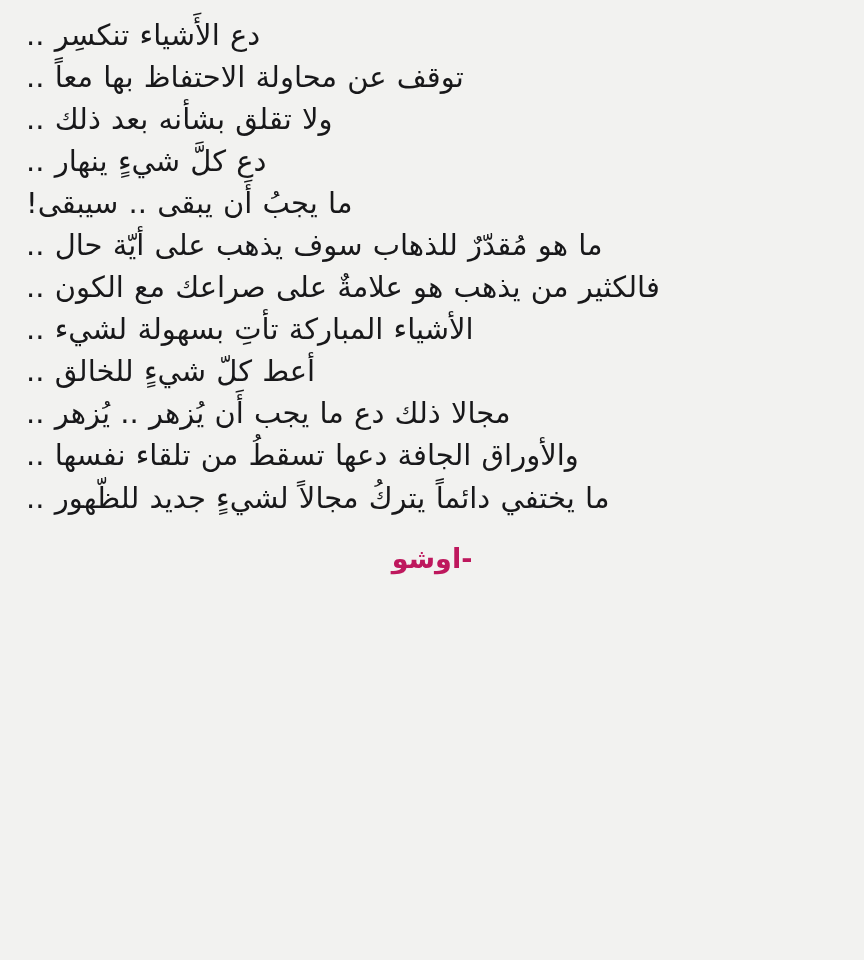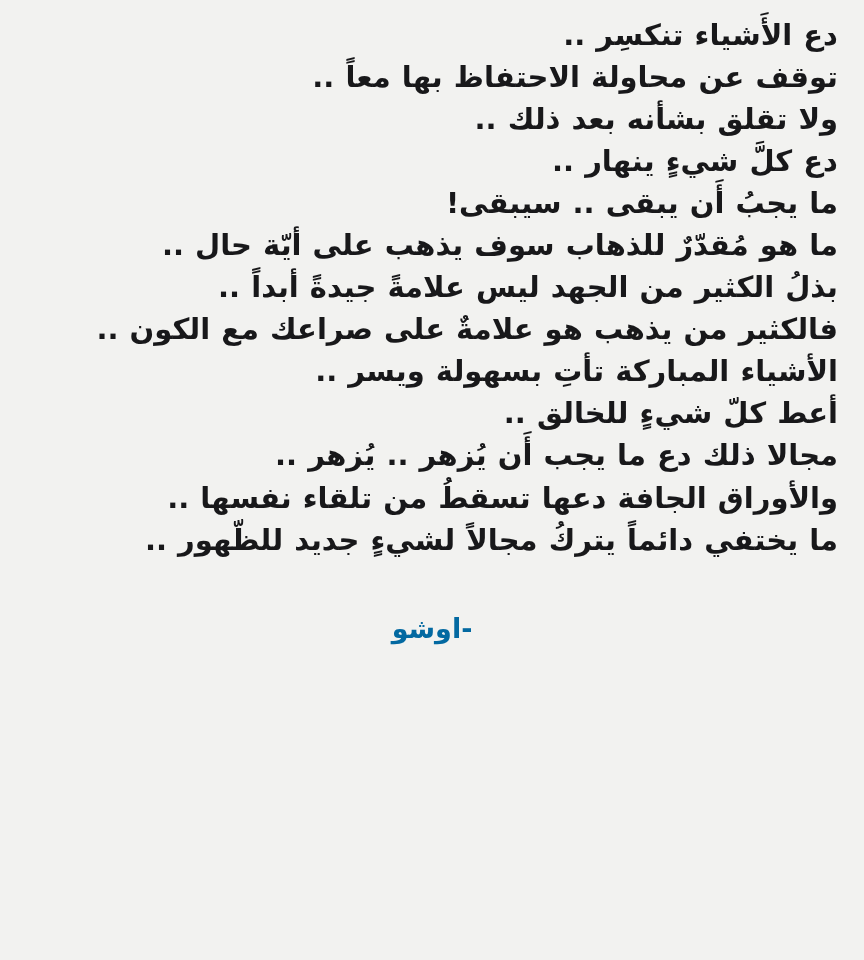--- a/index.html
+++ b/index.html
@@ -18,54 +18,53 @@
     width: 864px;
     height: 960px;
     background: #f2f2f0;
     padding: 14px 26px 10px 26px;
     display: flex;
     flex-direction: column;
     justify-content: flex-start;
   }
   .quote-body {
     direction: rtl;
-    text-align: right;
+    text-align: left;
     color: #18181a;
-    font-weight: bold;
+    font-weight: normal;
     font-size: 29px;
     line-height: 1.45;
     letter-spacing: 0px;
     word-spacing: 1px;
   }
   .line {
     display: block;
     white-space: pre-wrap;
   }
   .attribution {
     direction: rtl;
     text-align: center;
-    color: #0369a1;
+    color: #be185d;
     font-weight: bold;
     font-size: 27px;
-    margin-top: 52px;
+    margin-top: 24px;
   }
 </style>
 </head>
 <body>
 
 <div class="page">
   <div class="quote-body">
     <span class="line">دع الأَشياء تنكسِر ..</span>
     <span class="line">توقف عن محاولة الاحتفاظ بها معاً ..</span>
     <span class="line">ولا تقلق بشأنه بعد ذلك ..</span>
     <span class="line">دع كلَّ شيءٍ ينهار ..</span>
     <span class="line">ما يجبُ أَن يبقى .. سيبقى!</span>
     <span class="line">ما هو مُقدّرٌ للذهاب سوف يذهب على أيّة حال ..</span>
-    <span class="line">بذلُ الكثير من الجهد ليس علامةً جيدةً أبداً ..</span>
     <span class="line">فالكثير من يذهب هو علامةٌ على صراعك مع الكون ..</span>
-    <span class="line">الأشياء المباركة تأتِ بسهولة ويسر ..</span>
+    <span class="line">الأشياء المباركة تأتِ بسهولة لشيء ..</span>
     <span class="line">أعط كلّ شيءٍ للخالق ..</span>
     <span class="line">مجالا ذلك دع ما يجب أَن يُزهر .. يُزهر ..</span>
     <span class="line">والأوراق الجافة دعها تسقطُ من تلقاء نفسها ..</span>
     <span class="line">ما يختفي دائماً يتركُ مجالاً لشيءٍ جديد للظّهور ..</span>
   </div>
   <div class="attribution">-اوشو</div>
 </div>
 
 </body></html>

